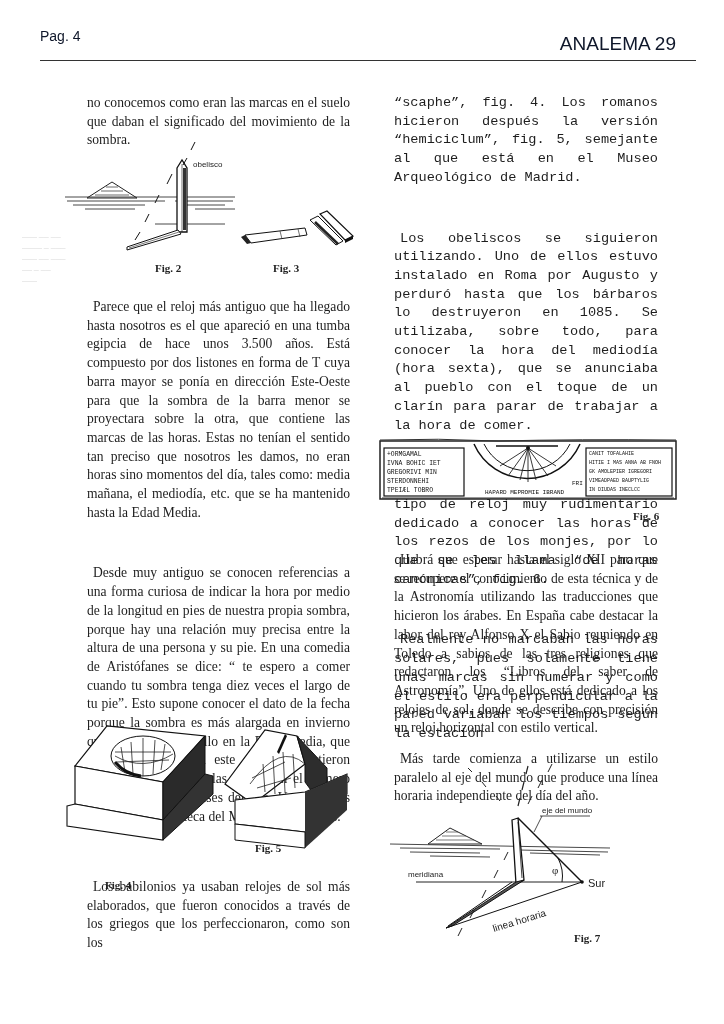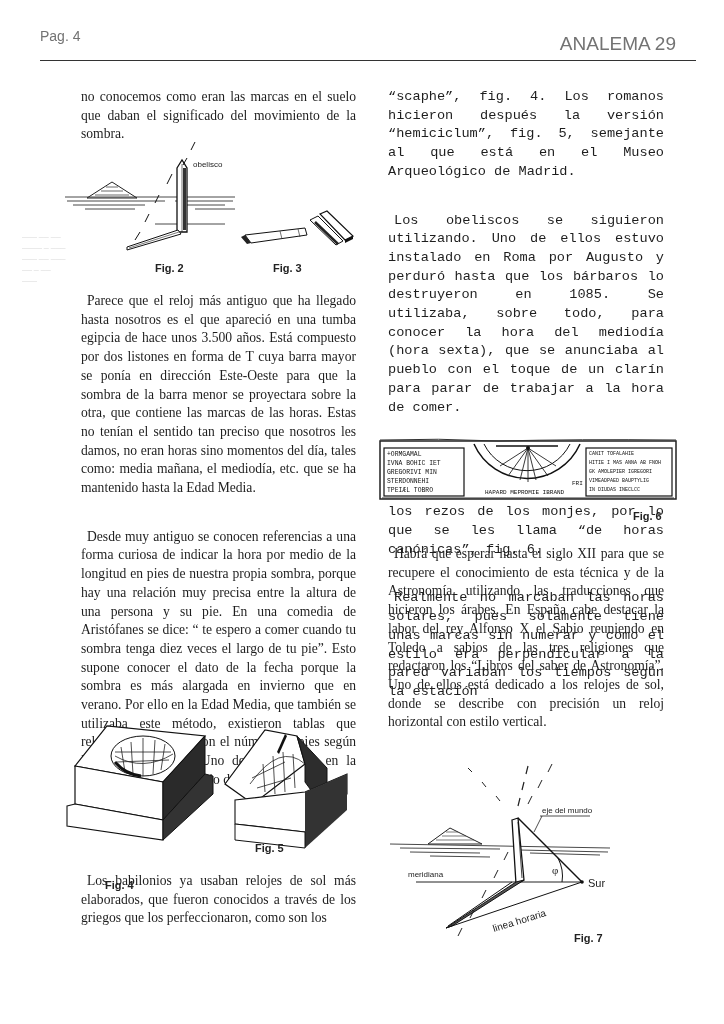--- a/index.html
+++ b/index.html
@@ -5,42 +5,42 @@
     html, body { margin: 0; padding: 0; }
     body {
       width: 724px; height: 1024px; overflow: hidden;
       background: #ffffff; position: relative;
       color: #1a1a1a;
     }
     .page { position: absolute; inset: 0; }
     .header-left, .header-right {
       position: absolute; top: 28px;
       font-family: "Liberation Sans", sans-serif;
-      font-size: 14px; color: #737373;
+      font-size: 14px; color: #0f172a;
     }
     .header-left { left: 40px; }
     .header-right { right: 48px; top: 33px; font-size: 19px; }
     .header-rule {
       position: absolute; left: 40px; right: 28px; top: 60px;
       border-top: 1.5px solid #333;
     }
     .col {
       position: absolute;
       font-family: "Liberation Serif", serif;
       font-size: 13.6px; line-height: 18.7px;
       text-align: justify; color: #1e1e1e;
     }
-    .col p { margin: 6px; }
+    .col p { margin: 12px; }
     .col p.indent { text-indent: 6px; }
     .gap { height: 18px; }
     .fig { position: absolute; }
     .fig svg { display: block; }
     .fig-caption {
       position: absolute;
-      font-family: Liberation Sans, sans-serif;
+      font-family: Liberation Serif, serif;
       font-weight: bold; font-size: 11px; color: #222;
     }
     .small-label {
       font-family: "Liberation Sans", sans-serif;
       font-size: 8px; fill: #222;
     }
     .bleed {
       position: absolute; left: 22px; top: 232px; width: 58px;
       font-family: "Liberation Sans", sans-serif; font-size: 7px;
       color: #d9d9d9; line-height: 11px;
@@ -166,20 +166,21 @@
       <div>VIMEADPAED BAUPTYLIG</div>
       <div>IN DIUDAS INECLCC</div>
     </div>
     <div style="position:absolute; left:107px; top:51px; font-family:'Liberation Mono', monospace; font-size:6px; color:#111;">HAPARD MEPROMIE IBRAND</div>
     <div style="position:absolute; left:194px; top:42px; font-family:'Liberation Mono', monospace; font-size:6px; color:#111;">FRI</div>
     <div class="fig-caption" style="left:255px; top:72px;">Fig. 6</div>
   </div>
 
   <div class="col" style="left:382px; top:539px; width:288px;">
     <p class="indent">Habrá que esperar hasta el siglo XII para que se recupere el conocimiento de esta técnica y de la Astronomía utilizando las traducciones que hicieron los árabes. En España cabe destacar la labor del rey Alfonso X el Sabio reuniendo en Toledo a sabios de las tres religiones que redactaron los “Libros del saber de Astronomía”. Uno de ellos está dedicado a los relojes de sol, donde se describe con precisión un reloj horizontal con estilo vertical.</p>
+    <p class="indent">Más tarde comienza a utilizarse un estilo paralelo al eje del mundo que produce una línea horaria independiente del día del año.</p>
   </div>
 
   <div class="fig" style="left:390px; top:760px; width:300px; height:190px;">
     <svg width="300" height="190" viewBox="0 0 300 190">
 
       <path d="M78 8 L82 12 M92 22 L96 27 M106 36 L110 41" stroke="#222" stroke-width="1"></path>
       <path d="M138 6 L136 14 M134 22 L132 30 M130 38 L128 46" stroke="#222" stroke-width="1.2"></path>
       <path d="M162 4 L158 12 M152 20 L148 28 M142 36 L138 44" stroke="#222" stroke-width="1"></path>
 
       <path d="M38 84 L60 68 L92 84 Z" fill="#fff" stroke="#222" stroke-width="1"></path>

